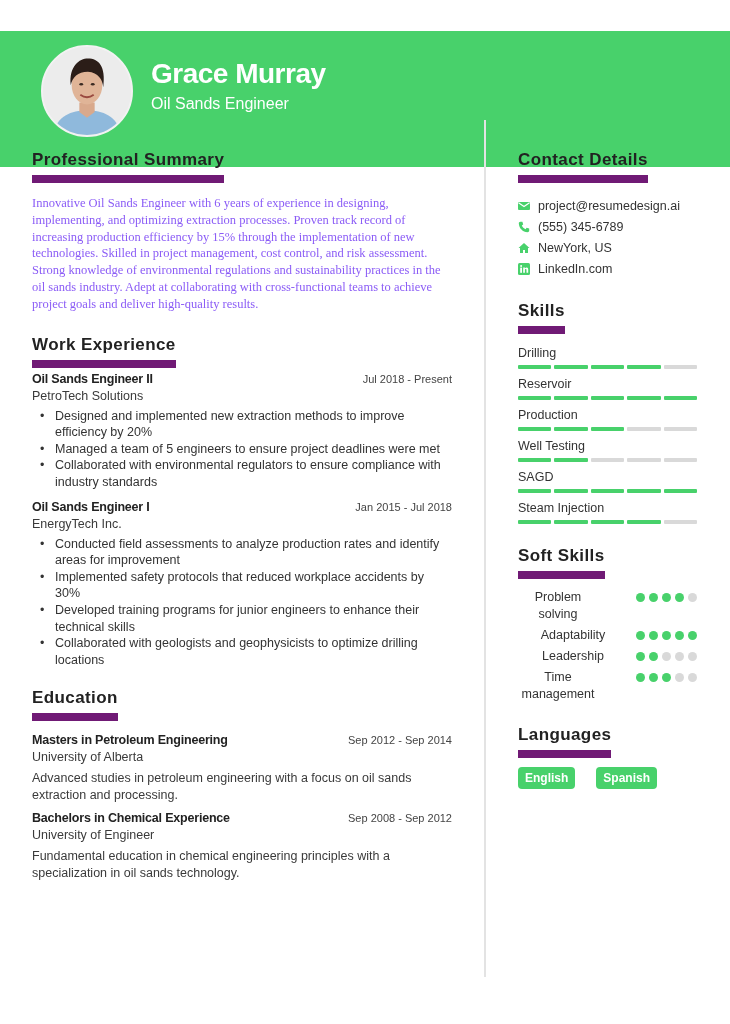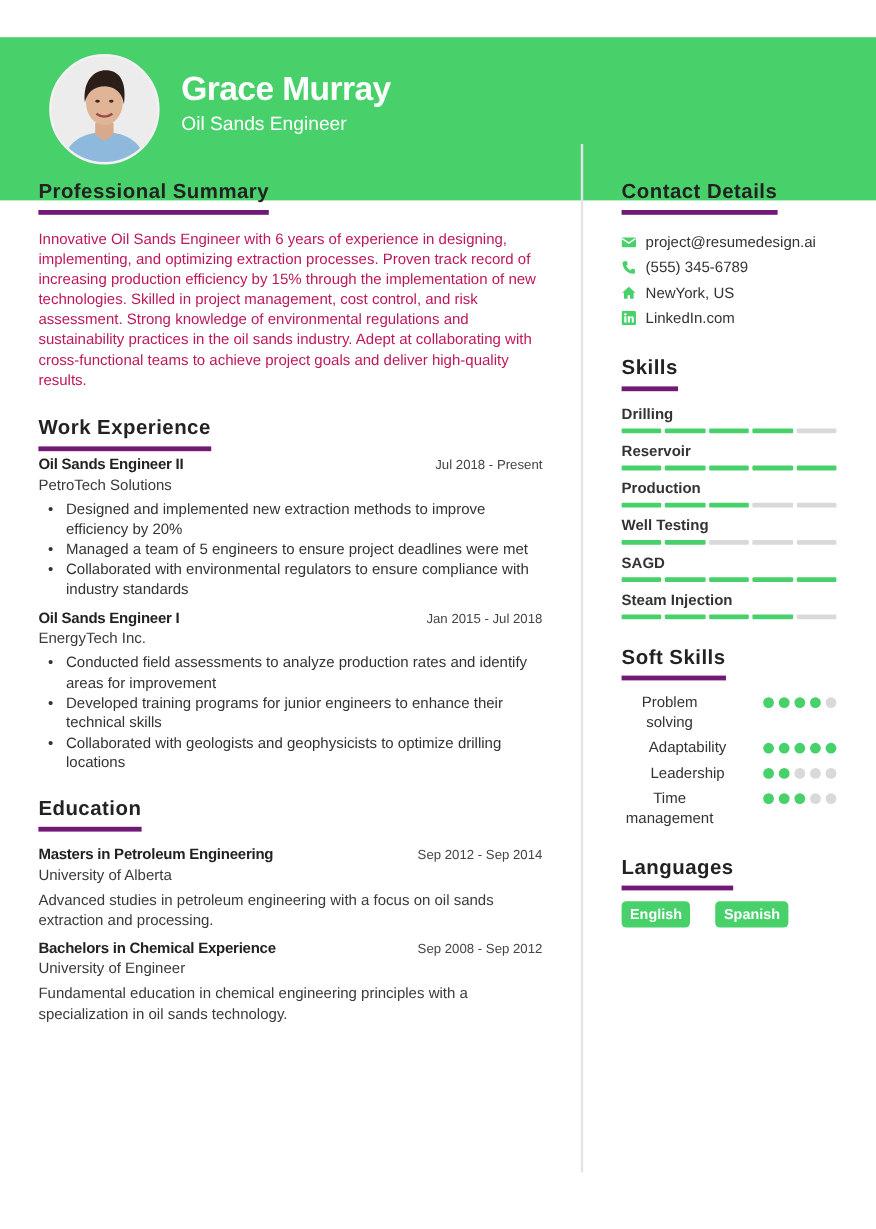--- a/index.html
+++ b/index.html
@@ -12,41 +12,41 @@
     .avatar svg { display: block; width: 100%; height: 100%; }
     .name { position: absolute; left: 151px; top: 27px; font-size: 28px; font-weight: bold; color: #fff; letter-spacing: -0.5px; }
     .title { position: absolute; left: 151px; top: 64px; font-size: 16px; color: #fff; }
 
     .divider { position: absolute; left: 484px; top: 120px; width: 2px; height: 857px; background: #e3e3e3; }
 
     .left { position: absolute; left: 32px; top: 150px; width: 420px; }
     .right { position: absolute; left: 518px; top: 150px; width: 180px; }
 
     .section-title { font-size: 17px; font-weight: bold; color: #222; letter-spacing: 0.4px; display: inline-block;
-      padding-bottom: 5px; border-bottom: 4px solid #701a75; }
+      padding-bottom: 5px; border-bottom: 8px solid #701a75; }
     .section { margin-bottom: 20px; }
 
-    .para { font-size: 12.5px; line-height: 16.8px; color: #be185d; margin-top: 12px; }
+    .para { font-size: 12.5px; line-height: 16.8px; color: #8b5cf6; margin-top: 12px; font-family: Liberation Serif, serif; }
 
     .entry { margin-top: 10px; }
     .entry-head { display: flex; justify-content: space-between; align-items: baseline; }
     .entry-role { font-size: 12.5px; font-weight: bold; color: #222; letter-spacing: -0.2px; }
     .entry-date { font-size: 11px; color: #444; }
     .entry-org { font-size: 12.5px; color: #3a3a3a; margin-top: 3px; }
     .bullets { list-style: none; margin-top: 5px; }
     .bullets li { position: relative; padding-left: 23px; font-size: 12.5px; line-height: 16.6px; color: #333; }
     .bullets li::before { content: "\2022"; position: absolute; left: 8px; top: 0; color: #333; }
     .edu-desc { font-size: 12.5px; line-height: 16.6px; color: #3a3a3a; margin-top: 6px; }
 
     .contact-list { margin-top: 12px; }
     .contact-item { display: flex; align-items: center; height: 21px; font-size: 12.5px; color: #333; }
     .contact-item .ic { width: 12px; height: 12px; margin-right: 8px; display: inline-flex; align-items: center; justify-content: center; }
     .contact-item .ic svg { width: 12px; height: 12px; display: block; }
 
-    .skill { margin-top: 8px; font-weight: bold; }
+    .skill { margin-top: 8px; }
     .skill:first-child { margin-top: 12px; }
     .skill-name { font-size: 12.5px; color: #333; }
     .bar { display: flex; gap: 3px; margin-top: 5px; width: 179px; }
     .bar span { display: block; height: 4px; flex: 1; background: #d9d9d9; border-radius: 1px; }
     .bar span.on { background: #48d16b; }
 
     .soft-list { margin-top: 10px; }
     .soft { display: flex; justify-content: space-between; align-items: flex-start; margin-bottom: 4px; text-align: center; }
     .soft-name { font-size: 12.5px; color: #333; width: 110px; line-height: 17px; }
     .dots { display: flex; gap: 4px; padding-top: 4px; margin-right: 1px; }
@@ -101,20 +101,21 @@
     </div>
 
     <div class="entry" style="margin-top:9px;">
       <div class="entry-head">
         <span class="entry-role">Oil Sands Engineer I</span>
         <span class="entry-date">Jan 2015 - Jul 2018</span>
       </div>
       <div class="entry-org">EnergyTech Inc.</div>
       <ul class="bullets">
         <li>Conducted field assessments to analyze production rates and identify areas for improvement</li>
+        <li>Implemented safety protocols that reduced workplace accidents by 30%</li>
         <li>Developed training programs for junior engineers to enhance their technical skills</li>
         <li>Collaborated with geologists and geophysicists to optimize drilling locations</li>
       </ul>
     </div>
   </div>
 
   <div class="section" style="margin-top:20px;">
     <div class="section-title">Education</div>
 
     <div class="entry" style="margin-top:12px;">

